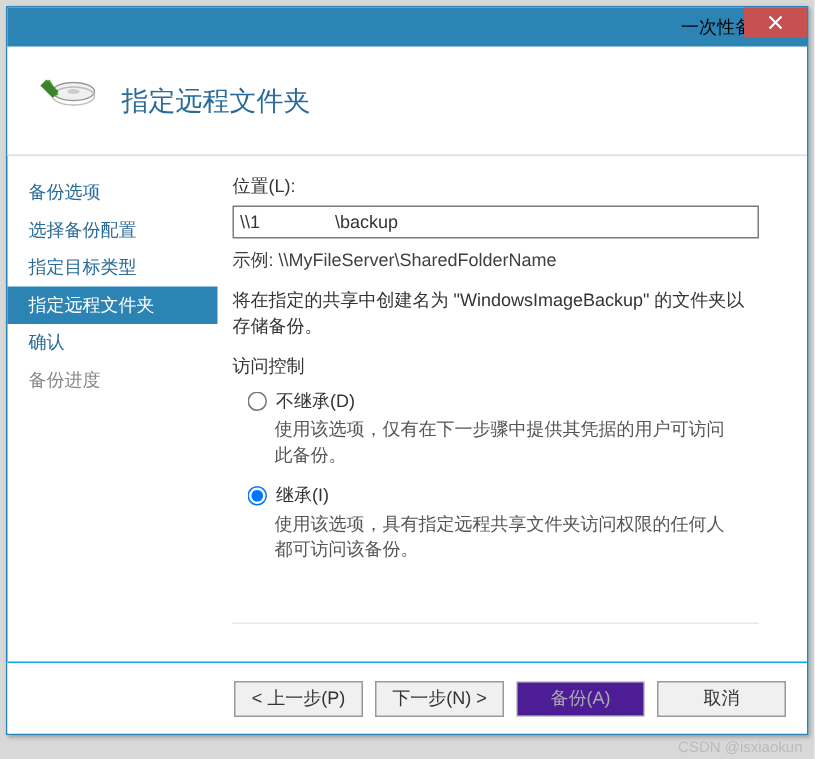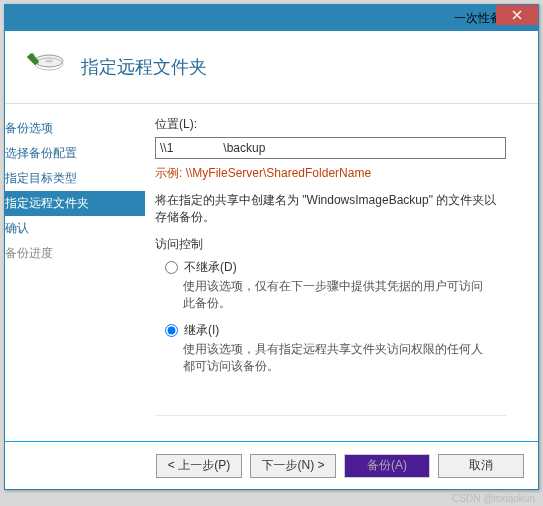--- a/index.html
+++ b/index.html
@@ -7,28 +7,28 @@
 .window{position:absolute;left:4px;top:4px;right:4px;bottom:16px;background:#fff;border:1px solid #2b84b3;box-shadow:1px 1px 3px rgba(0,0,0,.3)}
 .titlebar{height:26px;background:#2b84b3;position:relative;display:flex;align-items:center;justify-content:flex-end}
 .titlebar-title{font-size:12px;color:#000}
 .close-btn{position:absolute;right:0;top:0;width:42px;height:20px;background:#c75050;display:flex;align-items:center;justify-content:center;cursor:pointer}
 .close-btn svg{width:10px;height:10px}
 .header{display:flex;align-items:center;padding:14px 18px;border-bottom:1px solid #ddd;background:#fff}
 .header-icon{width:44px;height:44px;margin-right:14px;position:relative}
 .header-title{font-size:18px;color:#2a6c99}
 .body{display:flex;height:calc(100% - 26px - 74px - 48px)}
 .sidebar{width:140px;padding:12px 0}
-.side-item{padding:4px 0;color:#2a6c99;cursor:pointer}
+.side-item{padding:4px 14px;color:#2a6c99;cursor:pointer}
 .side-item.active{background:#2b84b3;color:#fff}
 .side-item.muted{color:#888}
 .content{flex:1;padding:12px 32px 0 10px}
 .row{margin-bottom:6px}
 .label{margin-bottom:4px}
 .input-text{width:100%;height:22px;border:1px solid #7a7a7a;padding:2px 4px}
-.example{color:#c2410c;margin-bottom:10px}
+.example{color:#404040;margin-bottom:10px}
 .desc{margin-bottom:10px}
 .fs-label{margin-bottom:6px}
 .radio-row{display:flex;align-items:center;margin-bottom:2px;margin-left:10px}
 .radio-row input{margin-right:6px}
 .sub-desc{margin:0 17px 10px 28px;color:#555}
 .info-block{margin-top:26px;padding-top:10px;display:flex;align-items:flex-start}
 .info-icon{width:16px;height:16px;border-radius:50%;background:#3a7bbd;color:#fff;font-weight:bold;display:flex;align-items:center;justify-content:center;font-size:11px;margin-right:8px;flex-shrink:0;font-style:italic;font-family:Georgia,serif}
 .link{color:#0066cc;text-decoration:underline;cursor:pointer}
 .footer{position:absolute;bottom:0;left:0;right:0;height:48px;border-top:1px solid #0ea5e9;display:flex;align-items:center;justify-content:flex-end;padding:0 14px;gap:8px;background:#fff}
 .btn{min-width:86px;height:24px;border:1px solid #999;background:#f0f0f0;cursor:pointer;padding:0 10px}

